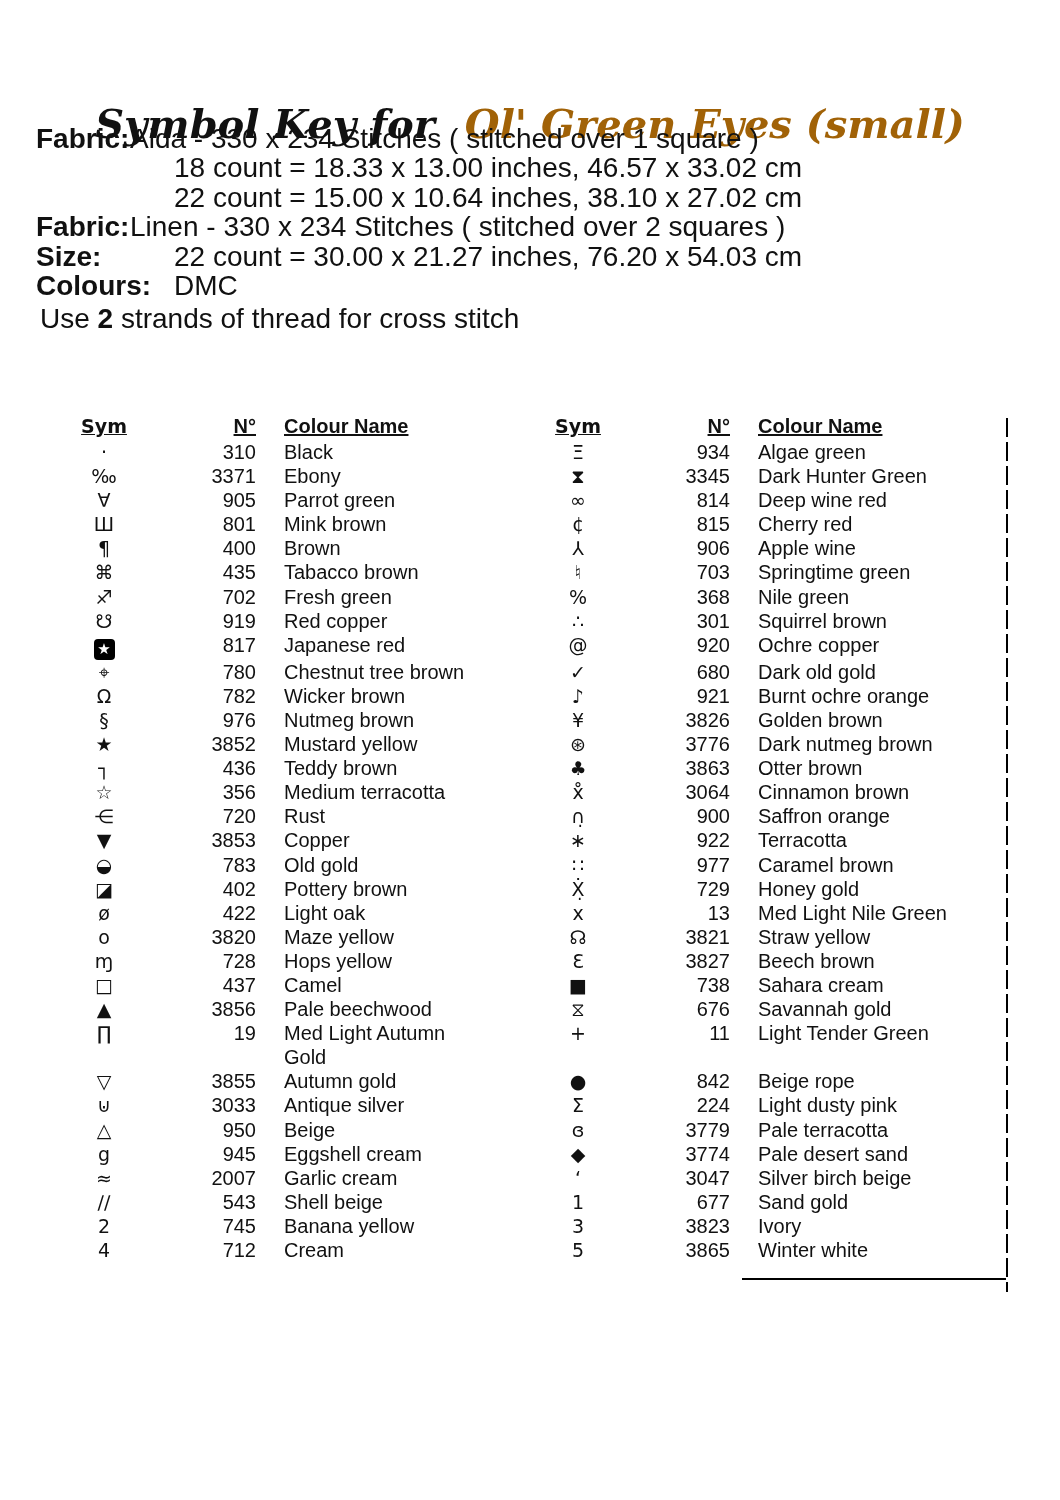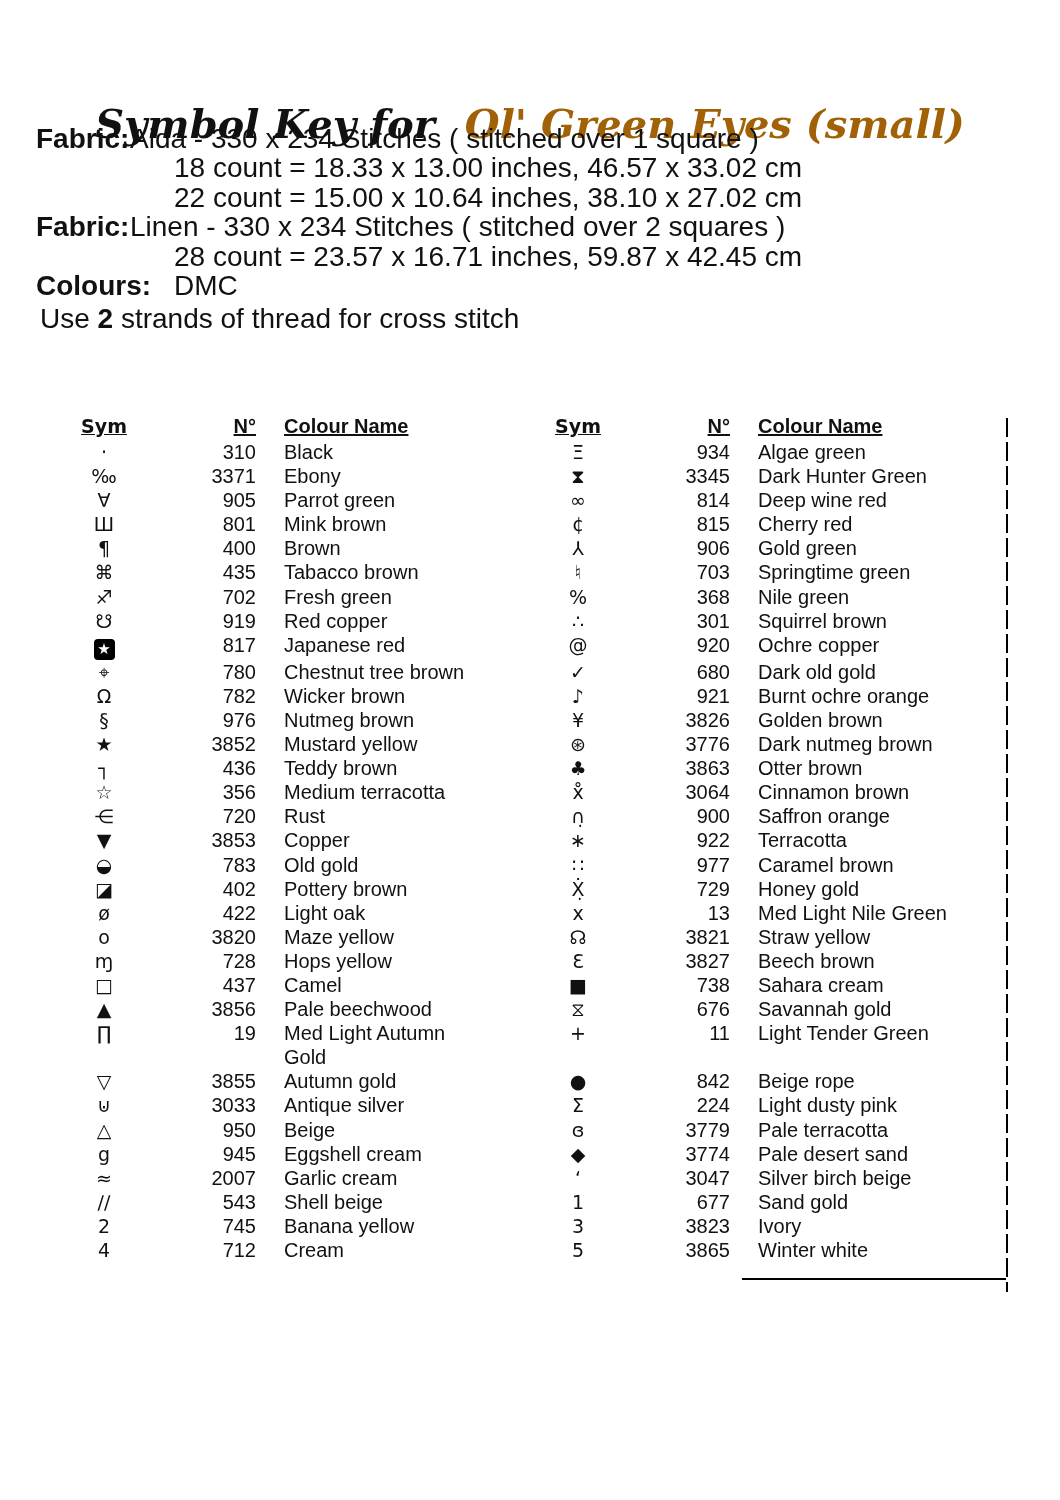--- a/index.html
+++ b/index.html
@@ -46,21 +46,21 @@
     <span class="t-black">Symbol Key for</span>
     <span class="t-teal" style="color: #a16207;">Ol' Green Eyes (small)</span>
   </h1>
 
   <div class="specs">
 
     <div class="spec-row"><span class="spec-label">Fabric:</span><span class="spec-text">Aida -  330 x 234 Stitches ( stitched over 1 square )</span></div>
       <div class="spec-row"><span class="spec-label"></span><span class="spec-text ind">18 count  = 18.33 x 13.00 inches, 46.57 x 33.02 cm</span></div>
       <div class="spec-row"><span class="spec-label"></span><span class="spec-text ind">22 count  = 15.00 x 10.64 inches, 38.10 x 27.02 cm</span></div>
       <div class="spec-row"><span class="spec-label">Fabric:</span><span class="spec-text">Linen -  330 x 234 Stitches ( stitched over 2 squares )</span></div>
-      <div class="spec-row"><span class="spec-label"></span><span class="spec-text ind">28 count  = 23.57 x 16.71 inches, 59.87 x 42.45 cm</span></div>
+      <div class="spec-row"><span class="spec-label">Size:</span><span class="spec-text ind">22 count  = 30.00 x 21.27 inches, 76.20 x 54.03 cm</span></div>
       <div class="spec-row"><span class="spec-label">Colours:</span><span class="spec-text ind">DMC</span></div>
       <p class="strands"><span>Use </span><b>2</b><span> strands of thread for cross stitch</span></p>
   </div>
 
   <div class="tablewrap">
     <table class="key">
       <colgroup>
         <col style="width:48px">
           <col style="width:130px">
           <col style="width:26px">
@@ -131,21 +131,21 @@
           </tr>
           <tr>
             <td class="c-sym">¶</td>
             <td class="c-num">400</td>
             <td></td>
             <td class="c-name">Brown</td>
             <td></td>
             <td class="c-sym">⅄</td>
             <td class="c-num">906</td>
             <td></td>
-            <td class="c-name">Gold green</td>
+            <td class="c-name">Apple wine</td>
           </tr>
           <tr>
             <td class="c-sym">⌘</td>
             <td class="c-num">435</td>
             <td></td>
             <td class="c-name">Tabacco brown</td>
             <td></td>
             <td class="c-sym">♮</td>
             <td class="c-num">703</td>
             <td></td>

